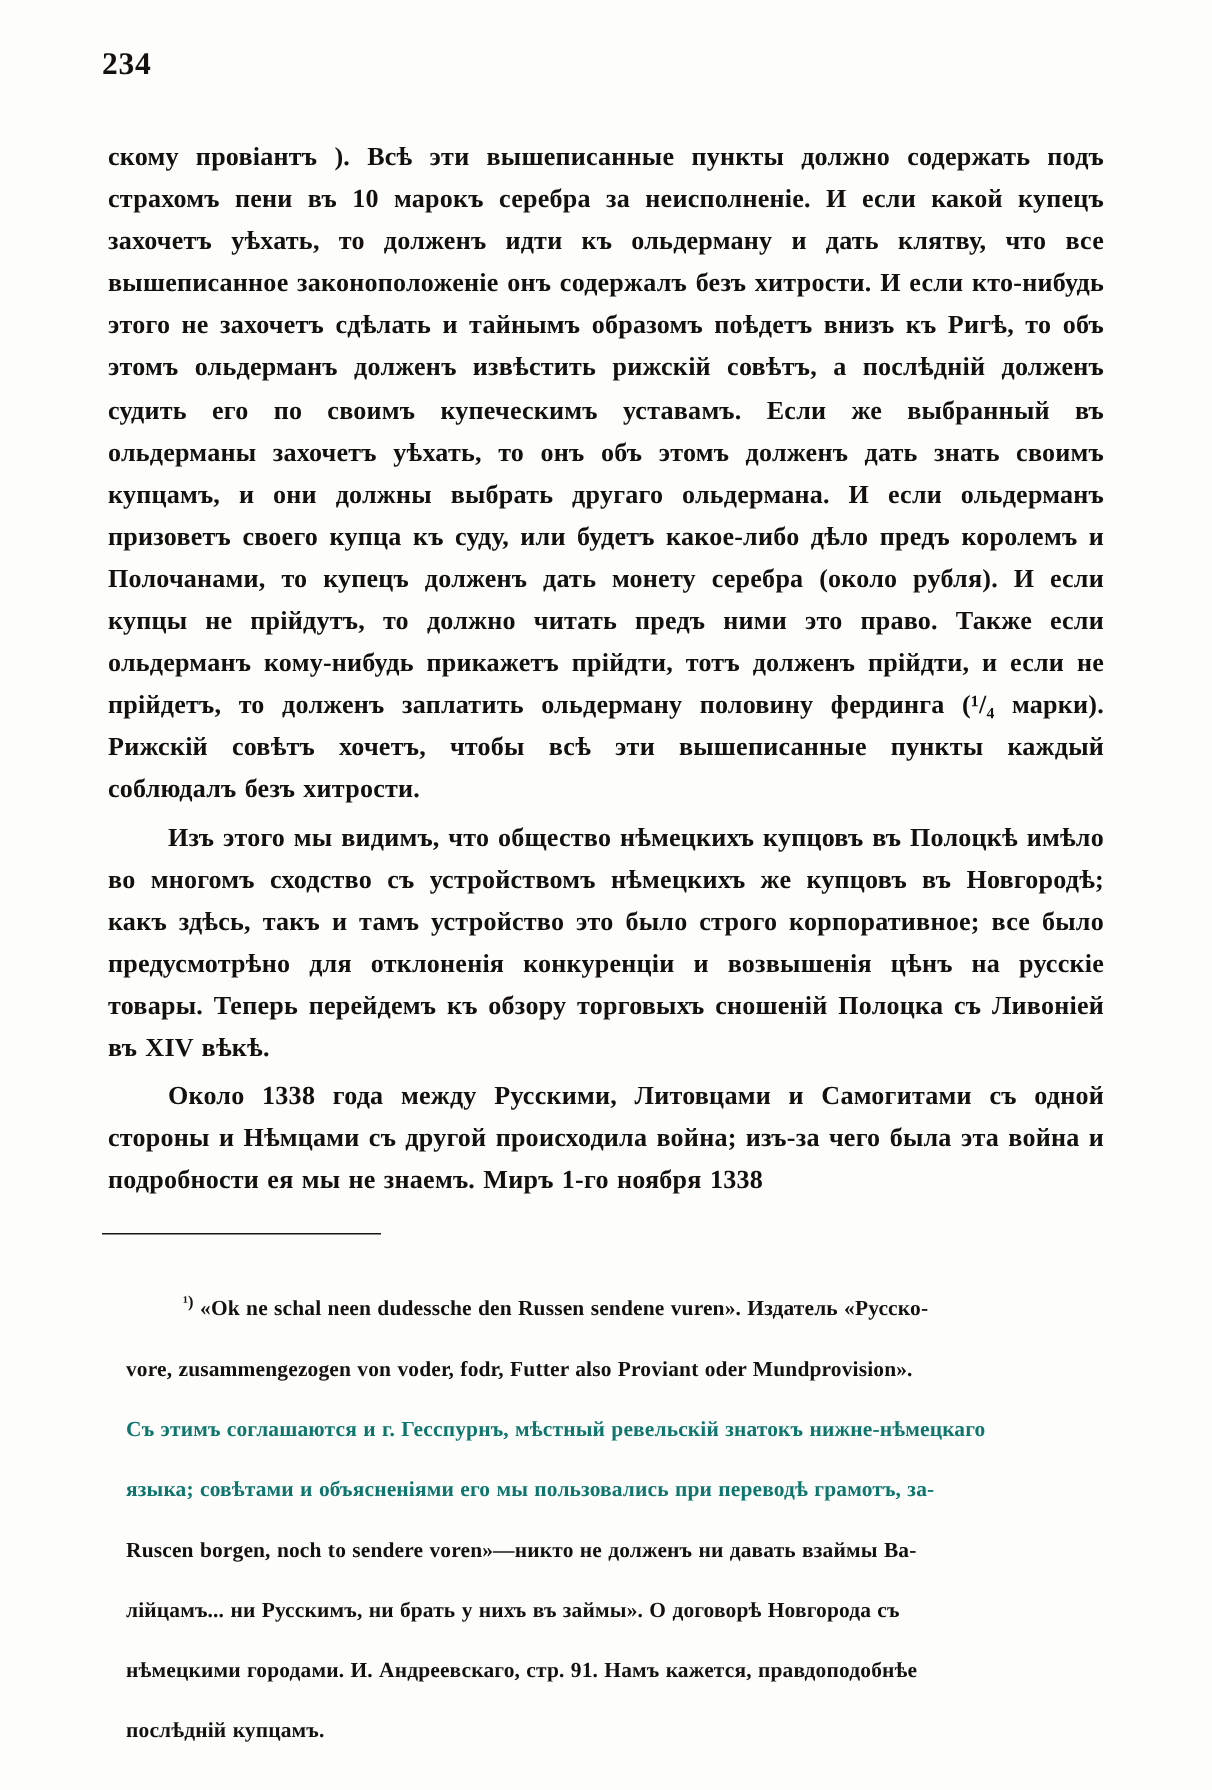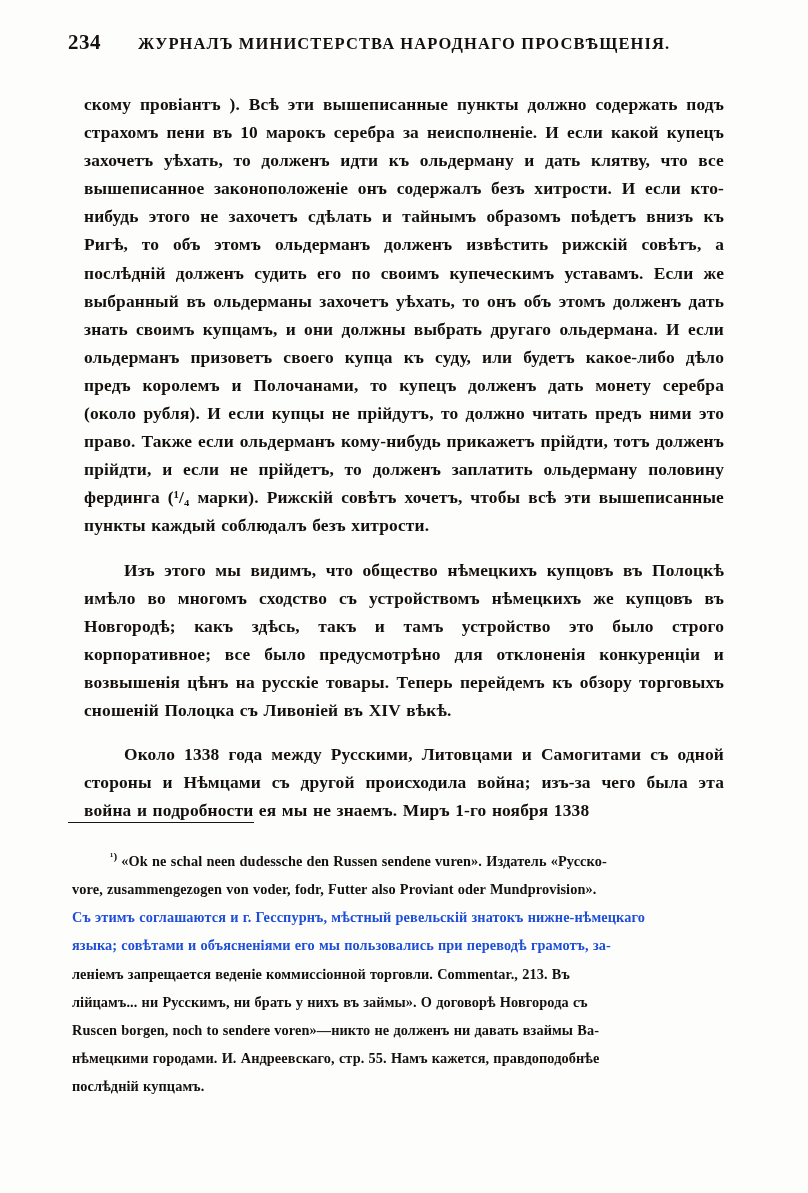--- a/index.html
+++ b/index.html
@@ -37,21 +37,21 @@
   }
   .head-title {
     font-size: 16.5px;
     font-weight: bold;
     letter-spacing: 1.1px;
     text-transform: none;
     white-space: nowrap;
   }
   
   .body-text p {
-    margin: 16px;
+    margin: 4px;
     font-size: 17.4px;
     line-height: 28.1px;
     text-align: justify;
     text-justify: inter-word;
     letter-spacing: 0.15px;
     font-weight: bold;
     word-spacing: 1px;
   }
   .body-text p.indent {
     text-indent: 40px;
@@ -79,56 +79,54 @@
     top: 840px;
     width: 672px;
     font-size: 14.3px;
     line-height: 24.2px;
     text-align: justify;
     letter-spacing: 0.1px;
     font-weight: bold;
     word-spacing: 0.5px;
   }
   .footnote p {
-    margin: 4px;
+    margin: 16px;
   }
   .footnote .fn-indent {
     text-indent: 38px;
   }
   .faded {
-    color: #1d4ed8;
+    color: #0f766e;
   }
 </style>
 </head>
 <body>
 
 <div class="page">
 
   <div class="content">
 
     <div class="header">
       <div class="folio">234</div>
-      <div class="head-title">ЖУРНАЛЪ МИНИСТЕРСТВА НАРОДНАГО ПРОСВѢЩЕНІЯ.</div>
     </div>
 
     <div class="body-text">
       <p>скому провіантъ ). Всѣ эти вышеписанные пункты должно содержать подъ страхомъ пени въ 10 марокъ серебра за неисполненіе. И если какой купецъ захочетъ уѣхать, то долженъ идти къ ольдерману и дать клятву, что все вышеписанное законоположеніе онъ содержалъ безъ хитрости. И если кто-нибудь этого не захочетъ сдѣлать и тайнымъ образомъ поѣдетъ внизъ къ Ригѣ, то объ этомъ ольдерманъ долженъ извѣстить рижскій совѣтъ, а послѣдній долженъ судить его по своимъ купеческимъ уставамъ. Если же выбранный въ ольдерманы захочетъ уѣхать, то онъ объ этомъ долженъ дать знать своимъ купцамъ, и они должны выбрать другаго ольдермана. И если ольдерманъ призоветъ своего купца къ суду, или будетъ какое-либо дѣло предъ королемъ и Полочанами, то купецъ долженъ дать монету серебра (около рубля). И если купцы не прійдутъ, то должно читать предъ ними это право. Также если ольдерманъ кому-нибудь прикажетъ прійдти, тотъ долженъ прійдти, и если не прійдетъ, то долженъ заплатить ольдерману половину фердинга (¹/₄ марки). Рижскій совѣтъ хочетъ, чтобы всѣ эти вышеписанные пункты каждый соблюдалъ безъ хитрости.</p>
       <p class="indent">Изъ этого мы видимъ, что общество нѣмецкихъ купцовъ въ Полоцкѣ имѣло во многомъ сходство съ устройствомъ нѣмецкихъ же купцовъ въ Новгородѣ; какъ здѣсь, такъ и тамъ устройство это было строго корпоративное; все было предусмотрѣно для отклоненія конкуренціи и возвышенія цѣнъ на русскіе товары. Теперь перейдемъ къ обзору торговыхъ сношеній Полоцка съ Ливоніей въ XIV вѣкѣ.</p>
       <p class="indent">Около 1338 года между Русскими, Литовцами и Самогитами съ одной стороны и Нѣмцами съ другой происходила война; изъ-за чего была эта война и подробности ея мы не знаемъ. Миръ 1-го ноября 1338</p>
     </div>
 
   </div>
 
   <div class="rule"></div>
 
   <div class="footnote">
     <p class="fn-indent"><sup>¹)</sup> <span>«Ok ne schal neen dudessche den Russen sendene vuren». Издатель «Русско-</span></p>
     <p>vore, zusammengezogen von voder, fodr, Futter also Proviant oder Mundprovision».</p>
     <p class="faded">Съ этимъ соглашаются и г. Гесспурнъ, мѣстный ревельскій знатокъ нижне-нѣмецкаго</p>
     <p class="faded">языка; совѣтами и объясненіями его мы пользовались при переводѣ грамотъ, за-</p>
-    <p>леніемъ запрещается веденіе коммиссіонной торговли. Commentar., 213. Въ</p>
+    <p>Ruscen borgen, noch to sendere voren»—никто не долженъ ни давать взаймы Ва-</p>
     <p>лійцамъ... ни Русскимъ, ни брать у нихъ въ займы». О договорѣ Новгорода съ</p>
-    <p>Ruscen borgen, noch to sendere voren»—никто не долженъ ни давать взаймы Ва-</p>
-    <p>нѣмецкими городами. И. Андреевскаго, стр. 55. Намъ кажется, правдоподобнѣе</p>
+    <p>нѣмецкими городами. И. Андреевскаго, стр. 91. Намъ кажется, правдоподобнѣе</p>
     <p>послѣдній купцамъ.</p>
   </div>
 
 </div>
 
 </body></html>

